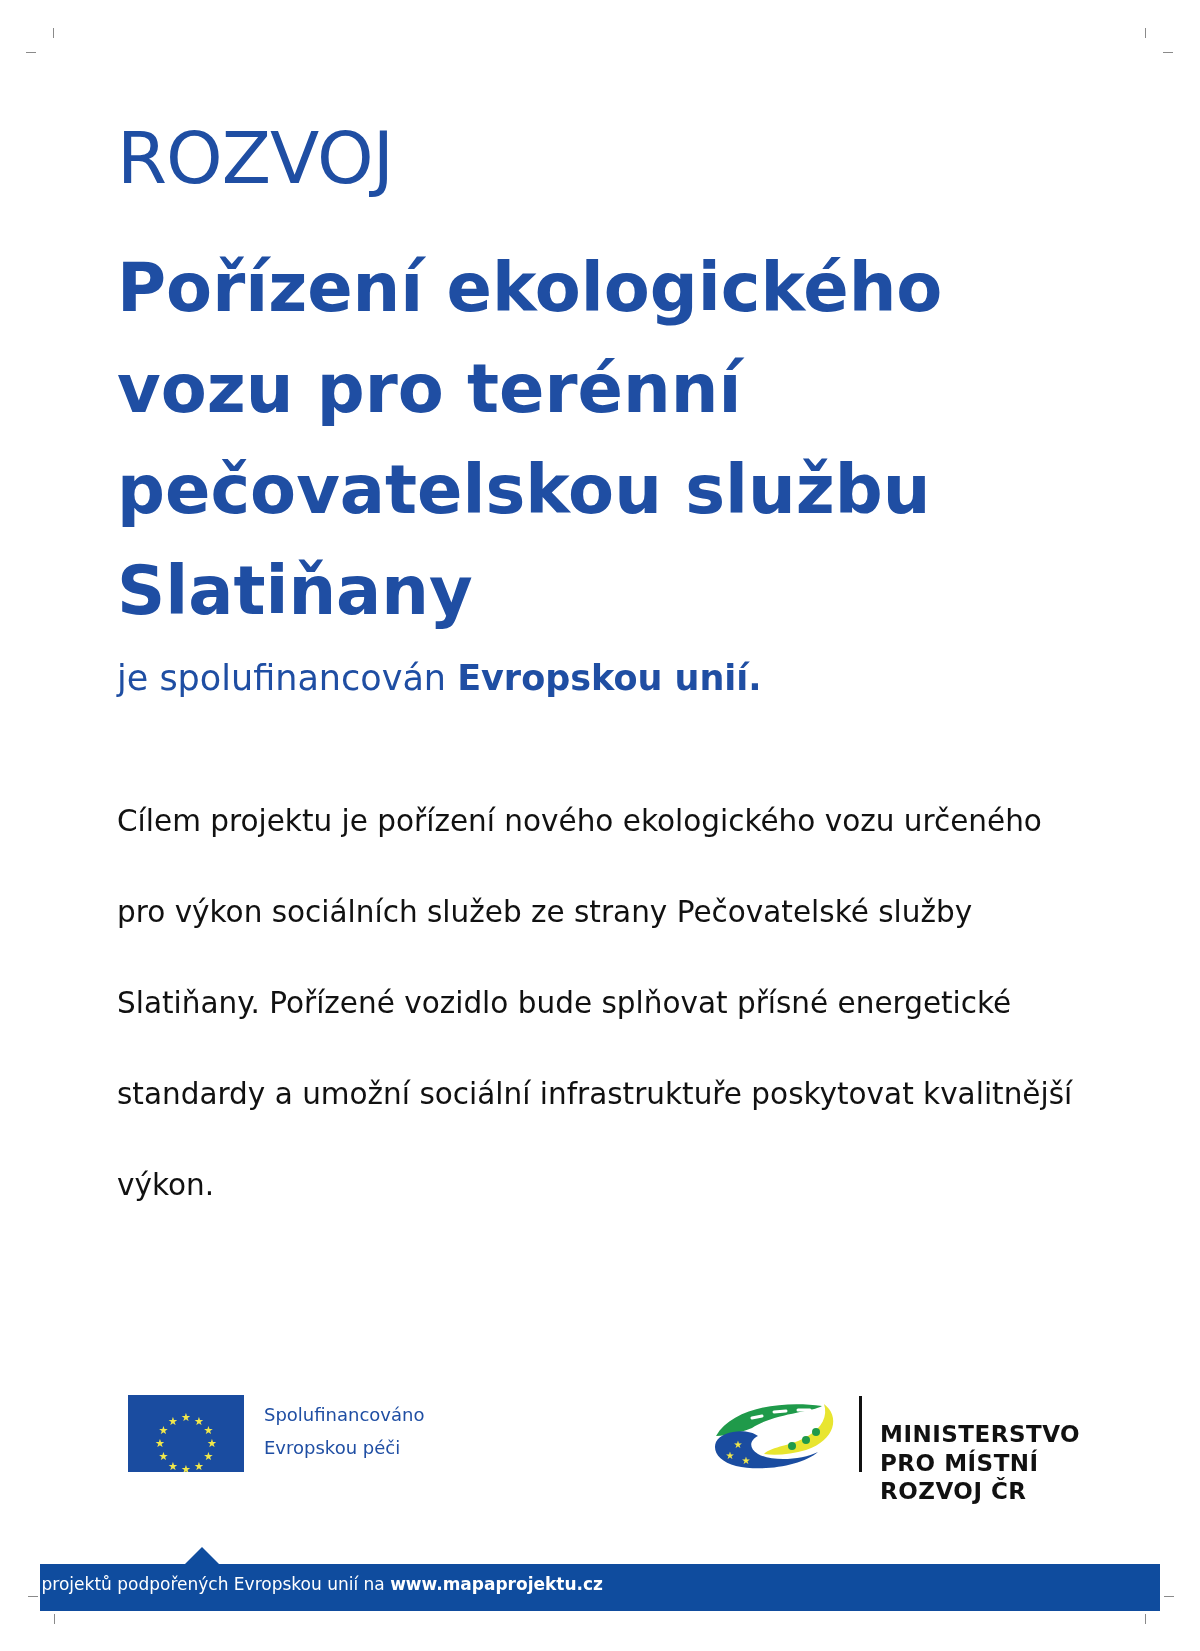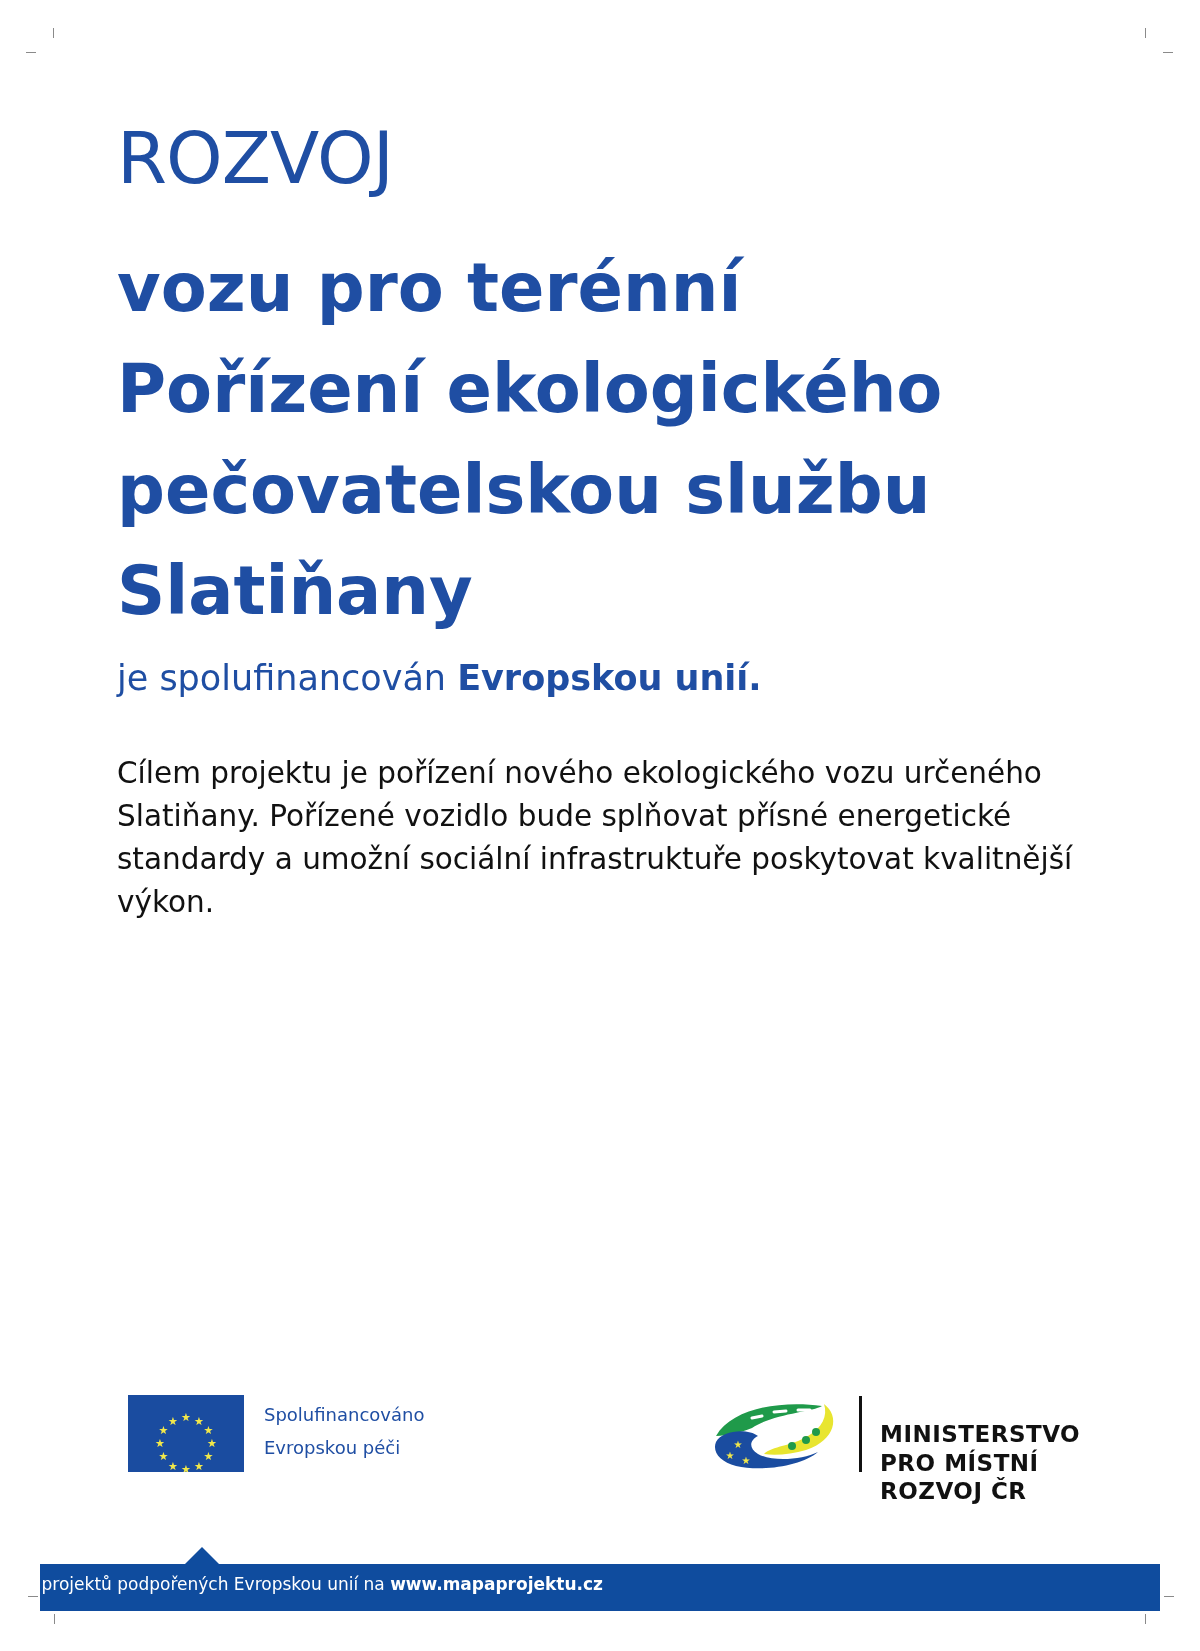--- a/index.html
+++ b/index.html
@@ -4,21 +4,21 @@
 <style>
   html,body{margin:0;padding:0;background:#ffffff;}
   body{width:1200px;height:1651px;position:relative;overflow:hidden;font-family:"DejaVu Sans","Liberation Sans",sans-serif;}
   .crop{position:absolute;background:#8a8a8a;}
   .kicker{position:absolute;left:117px;top:122px;font-size:72px;color:#1f4ea3;font-family:"DejaVu Sans",sans-serif;letter-spacing:-1px;line-height:1;}
   .title{position:absolute;left:117px;top:238px;width:1000px;font-size:67px;font-weight:bold;color:#1f4ea3;line-height:101px;letter-spacing:0px;}
   .title div{white-space:nowrap;}
   .sub{position:absolute;left:117px;top:657px;font-size:35px;color:#1f4ea3;line-height:1.2;white-space:nowrap;}
   .sub b{font-weight:bold;}
   .body{position:absolute;left:117px;top:752px;width:1000px;font-size:29.5px;color:#111;line-height:43px;}
-  .body div{white-space:nowrap;}
+  .body div{white-space:nowrap;margin-top:48px;}
   .eu-flag{position:absolute;left:128px;top:1395px;width:116px;height:77px;background:#1a4ca0;}
   .eu-text{position:absolute;left:264px;top:1398px;font-size:18px;color:#1f4ea3;line-height:33px;}
   .mmr-logo{position:absolute;left:712px;top:1396px;width:130px;height:74px;}
   .mmr-divider{position:absolute;left:859px;top:1396px;width:3px;height:76px;background:#111;}
   .mmr-text{position:absolute;left:880px;top:1392px;font-size:23px;font-weight:bold;color:#111;line-height:28.5px;letter-spacing:0.5px;margin-top:28px;}
   .footer-bar{position:absolute;left:40px;top:1564px;width:1120px;height:47px;background:#0f4c9e;}
   .footer-tri{position:absolute;left:184px;top:1547px;width:0;height:0;border-left:18px solid transparent;border-right:18px solid transparent;border-bottom:18px solid #0f4c9e;}
   .footer-text{position:absolute;left:0;right:0;top:1574px;text-align:left;font-size:17px;color:#ffffff;white-space:nowrap;}
   .footer-text b{font-weight:bold;}
 </style>
@@ -30,30 +30,31 @@
 <div class="crop" style="left:1145px;top:28px;width:1px;height:10px;"></div>
 <div class="crop" style="left:1163px;top:52px;width:10px;height:1px;"></div>
 <div class="crop" style="left:28px;top:1596px;width:10px;height:1px;"></div>
 <div class="crop" style="left:54px;top:1614px;width:1px;height:10px;"></div>
 <div class="crop" style="left:1164px;top:1596px;width:10px;height:1px;"></div>
 <div class="crop" style="left:1145px;top:1614px;width:1px;height:10px;"></div>
 
 <div class="kicker">ROZVOJ</div>
 
 <div class="title">
+  <div>Pořízení ekologického</div>
   <div>vozu pro terénní</div>
-  <div>Pořízení ekologického</div>
   <div>pečovatelskou službu</div>
   <div>Slatiňany</div>
 </div>
 
 <div class="sub"><span>je spolufinancován </span><b>Evropskou unií.</b></div>
 
 <div class="body">
   <div>Cílem projektu je pořízení nového ekologického vozu určeného</div>
+  <div>pro výkon sociálních služeb ze strany Pečovatelské služby</div>
   <div>Slatiňany. Pořízené vozidlo bude splňovat přísné energetické</div>
   <div>standardy a umožní sociální infrastruktuře poskytovat kvalitnější</div>
   <div>výkon.</div>
 </div>
 
 <div class="eu-flag">
   <svg width="116" height="77" viewBox="0 0 116 77">
     <g fill="#f2e84a" font-size="11" text-anchor="middle" font-family="DejaVu Sans, sans-serif">
       <text x="58" y="26">★</text>
       <text x="71" y="29.5">★</text>

